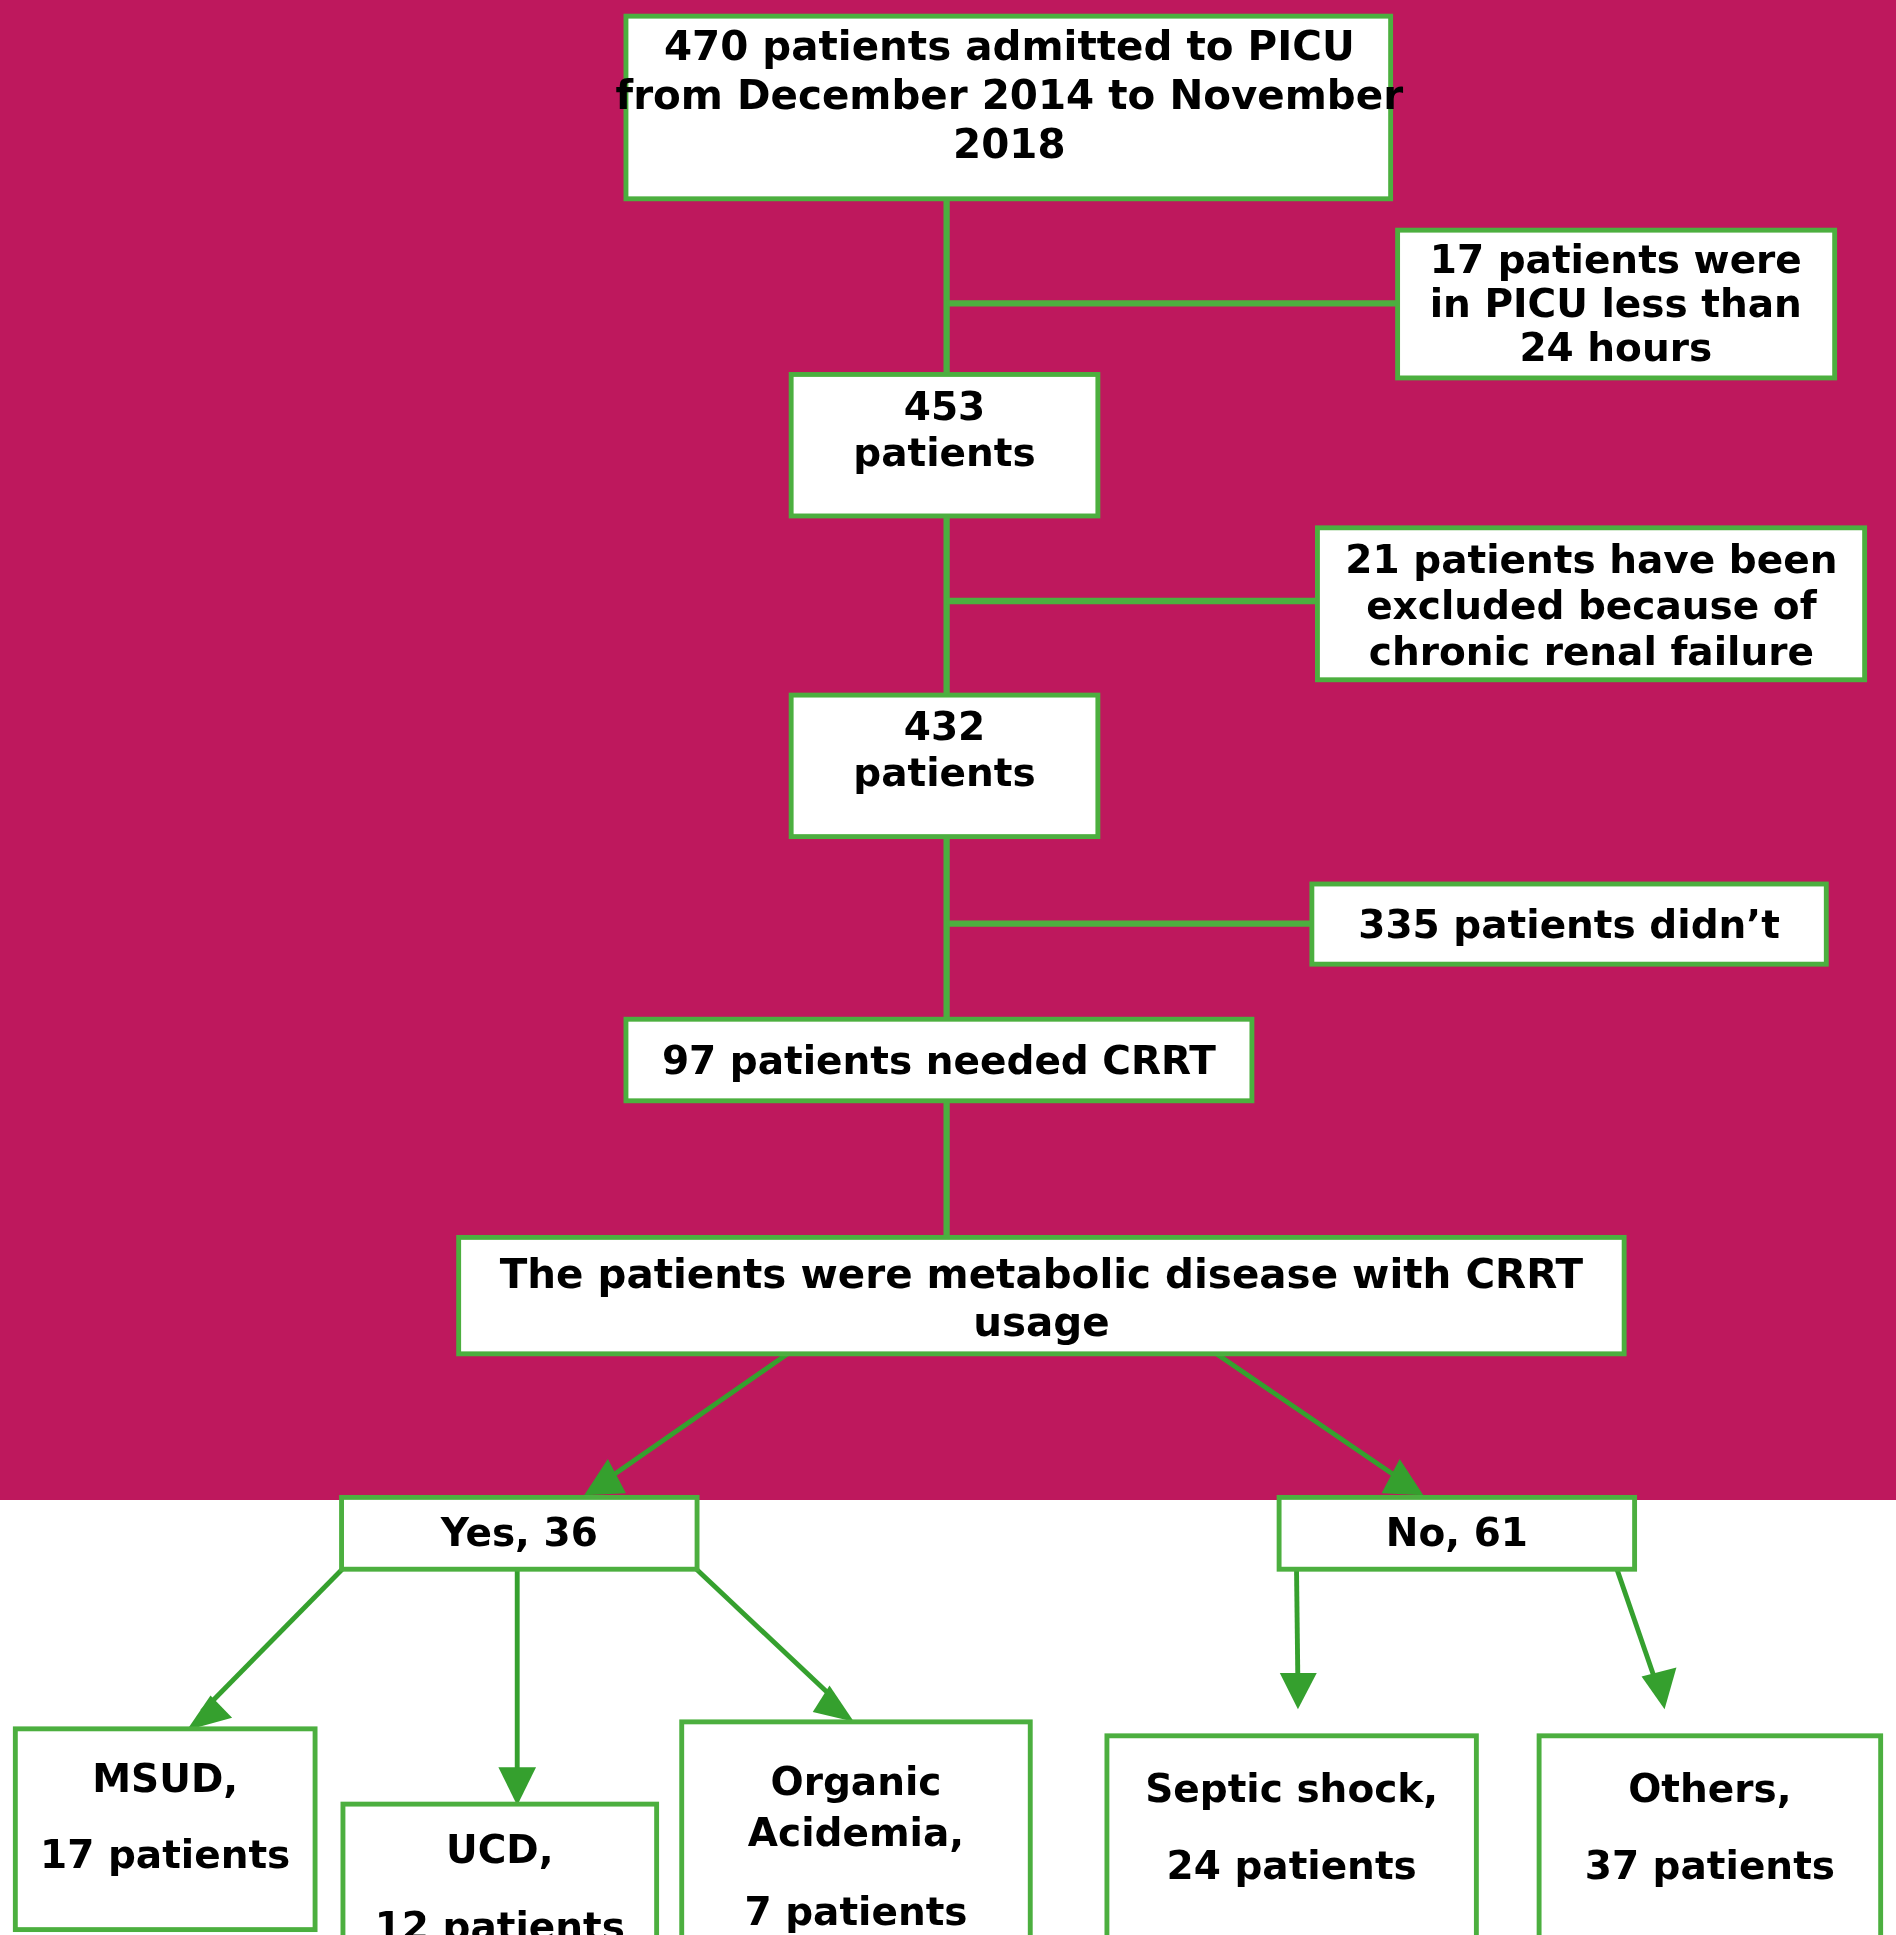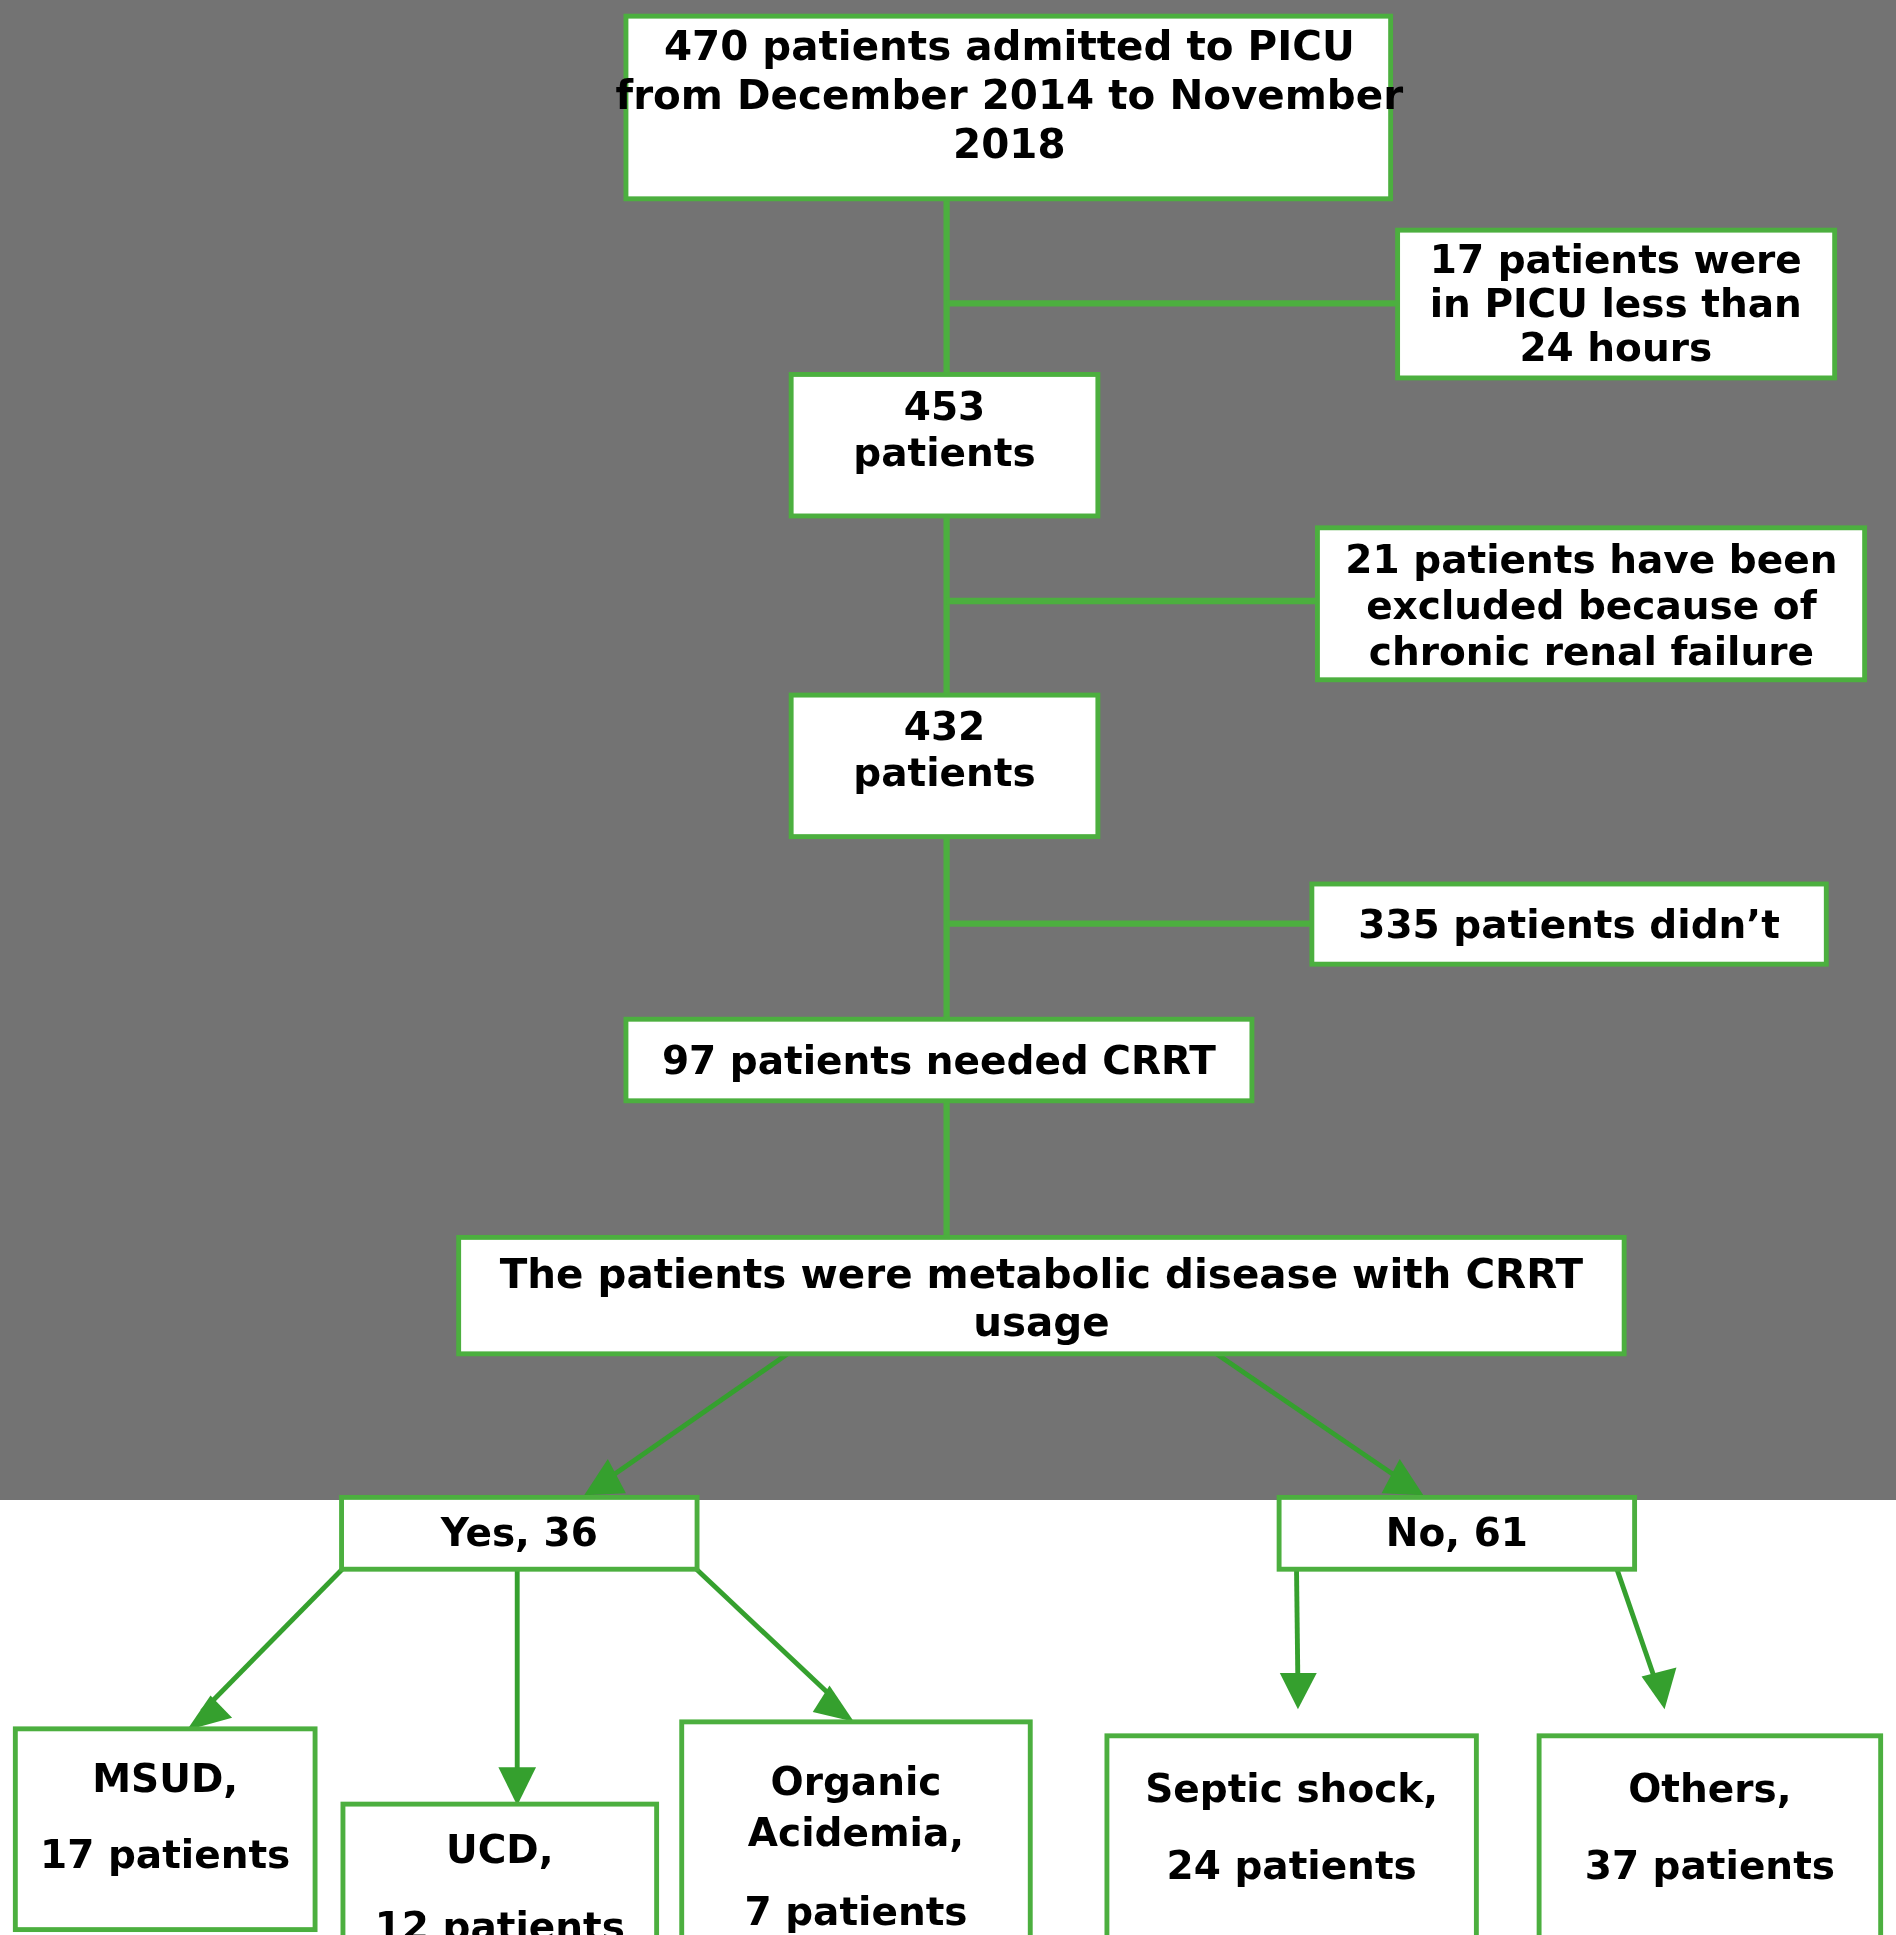--- a/index.html
+++ b/index.html
@@ -1,17 +1,17 @@
 <!DOCTYPE html>
 <html style="font-size:11px"><head>
 <meta charset="utf-8">
 <style>
   html,body{margin:0;padding:0;background:#ffffff;}
   body{width:1896px;height:1936px;overflow:hidden;font-family:"DejaVu Sans",sans-serif;}
-  #stage{position:relative;width:1896px;height:1500px;background:#737373;}
+  #stage{position:relative;width:1896px;height:1500px;background:#be185d;}
   svg#flow{position:absolute;left:0;top:0;width:1896px;height:1936px;display:block;}
   .boxtext{
     font-family:"DejaVu Sans",sans-serif;
     font-weight:bold;
     fill:#000000;
     text-anchor:middle;
   }
   .node-rect{fill:#ffffff;stroke:#4caf3f;stroke-width:7;}
   .connector{stroke:#4caf3f;stroke-width:9;fill:none;stroke-linecap:butt;}
   .connector-thin{stroke:#35a02e;stroke-width:7;fill:none;}

